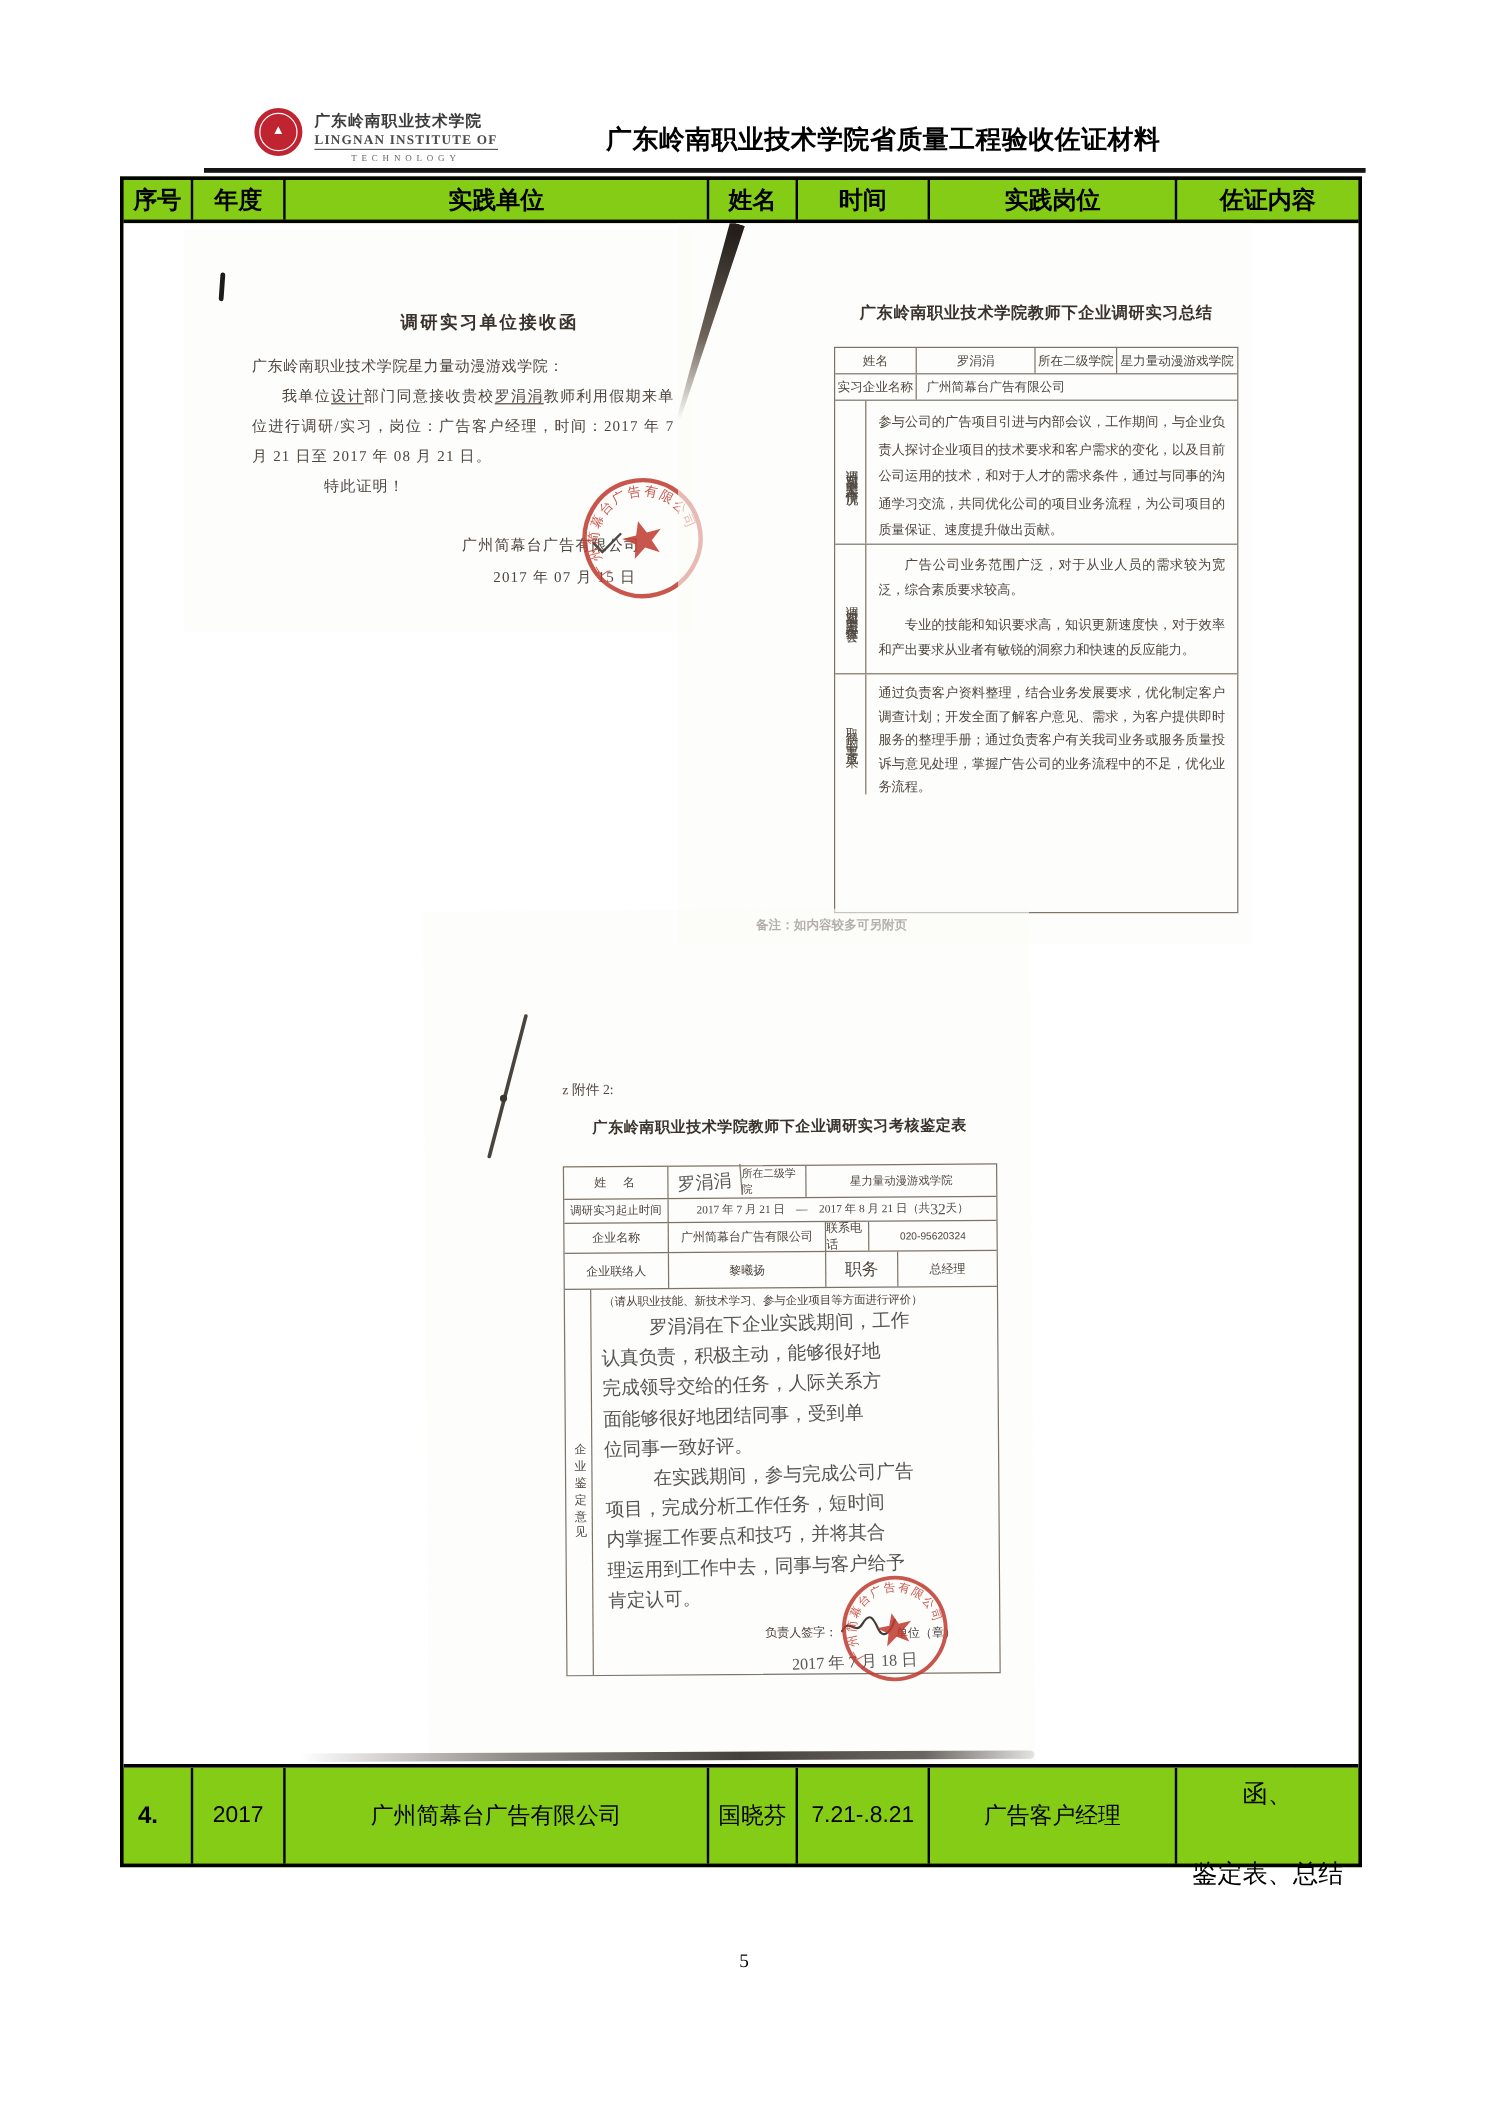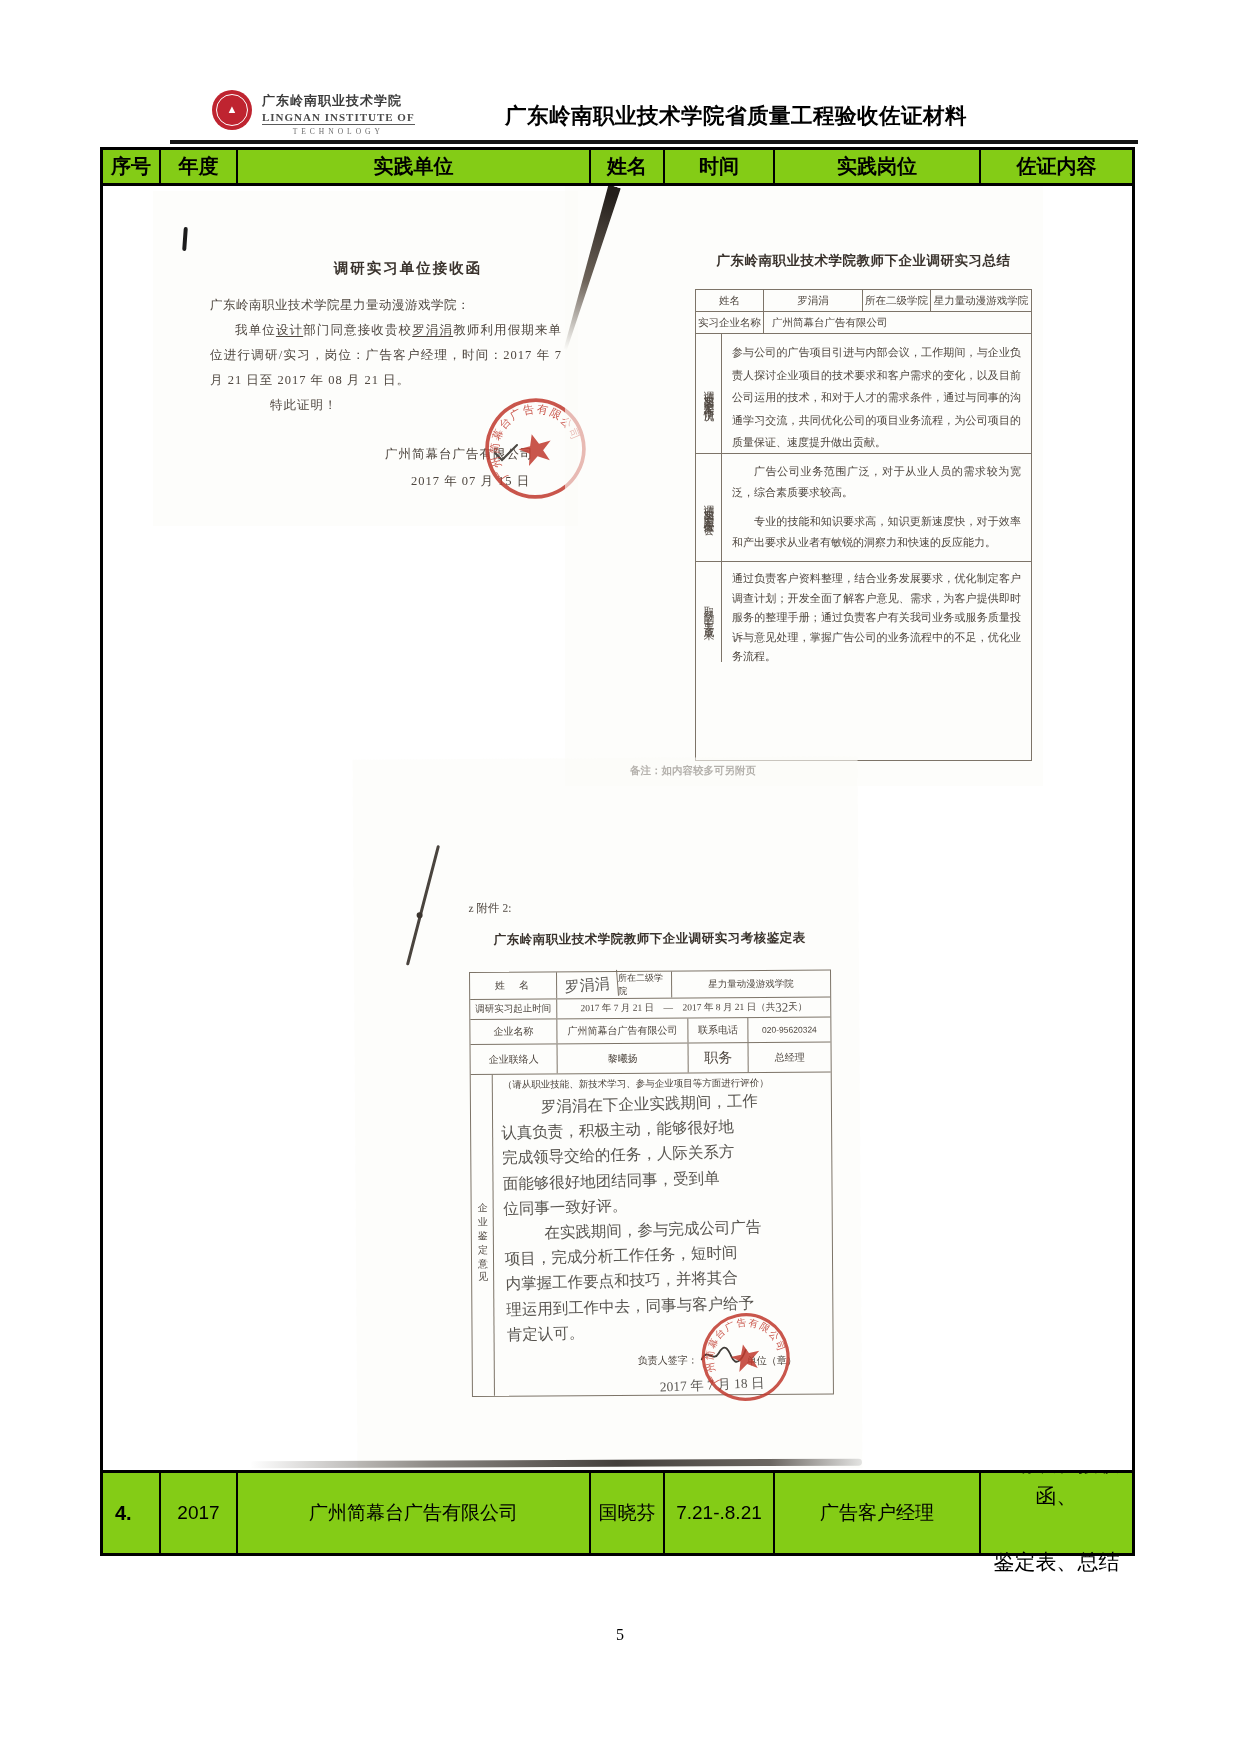--- a/index.html
+++ b/index.html
@@ -224,21 +224,21 @@
           <div class="fcell" style="width:87px;font-size:9.5px">调研实习起止时间</div>
           <div class="fcell" style="flex:1;font-size:9.5px">
             <span>2017 年 7 月 21 日　—　2017 年 8 月 21 日（共</span>
               <span class="hw" style="font-size:13px">32</span>
               <span>天）</span>
           </div>
         </div>
         <div class="frow" style="height:25px">
           <div class="fcell" style="width:87px;font-size:10px">企业名称</div>
           <div class="fcell" style="width:131px;font-size:10px">广州简幕台广告有限公司</div>
-          <div class="fcell" style="width:60px;font-size:10px">联系电话</div>
+          <div class="fcell" style="width:36px;font-size:10px">联系电话</div>
           <div class="fcell" style="flex:1;font-size:8.5px;font-family:'Liberation Sans',sans-serif">020-95620324</div>
         </div>
         <div class="frow" style="height:30px">
           <div class="fcell" style="width:87px;font-size:10px">企业联络人</div>
           <div class="fcell" style="width:131px;font-size:10px">黎曦扬</div>
           <div class="fcell" style="width:60px;font-size:14px">职务</div>
           <div class="fcell" style="flex:1;font-size:10px">总经理</div>
         </div>
         <div class="frow" style="flex:1">
           <div class="fcell vlabel" style="width:22px;font-size:10px;letter-spacing:14px">企业鉴定意见</div>

